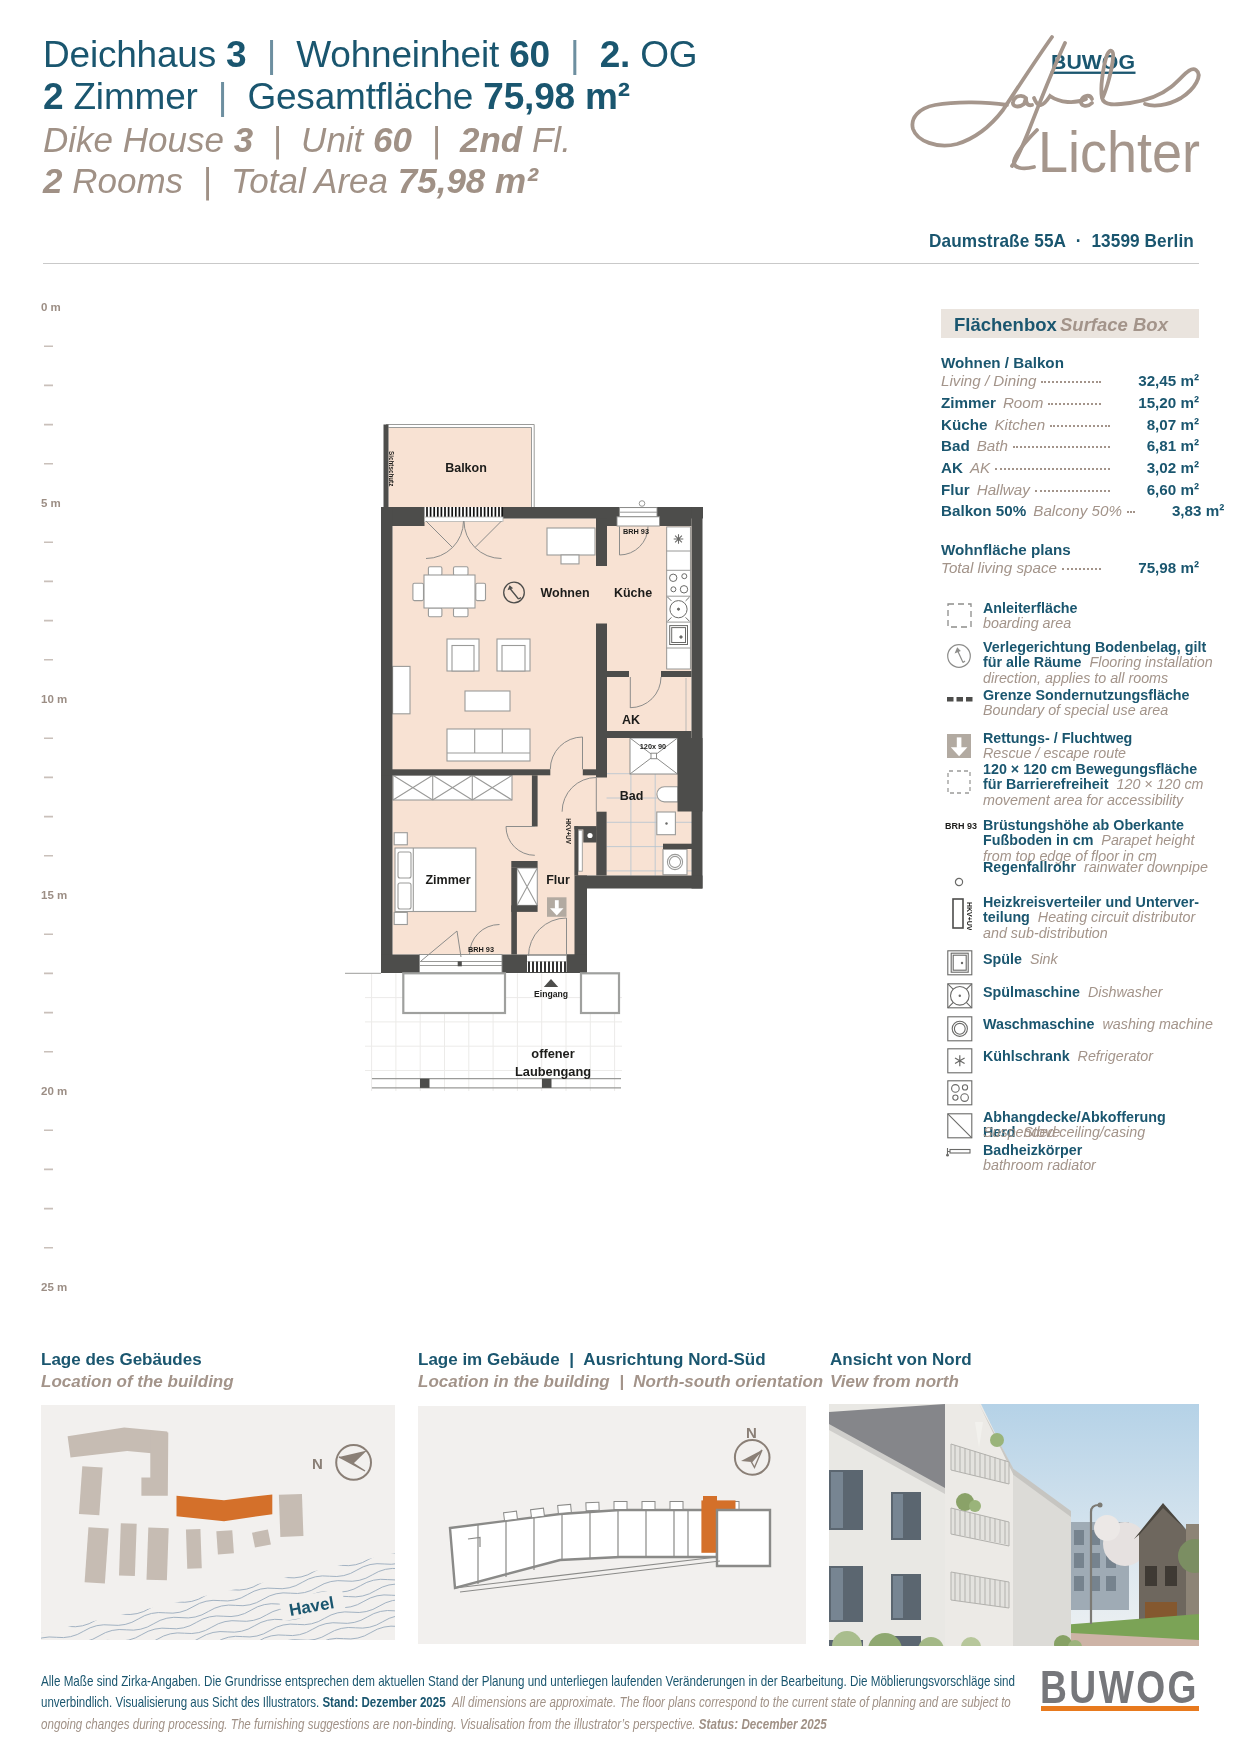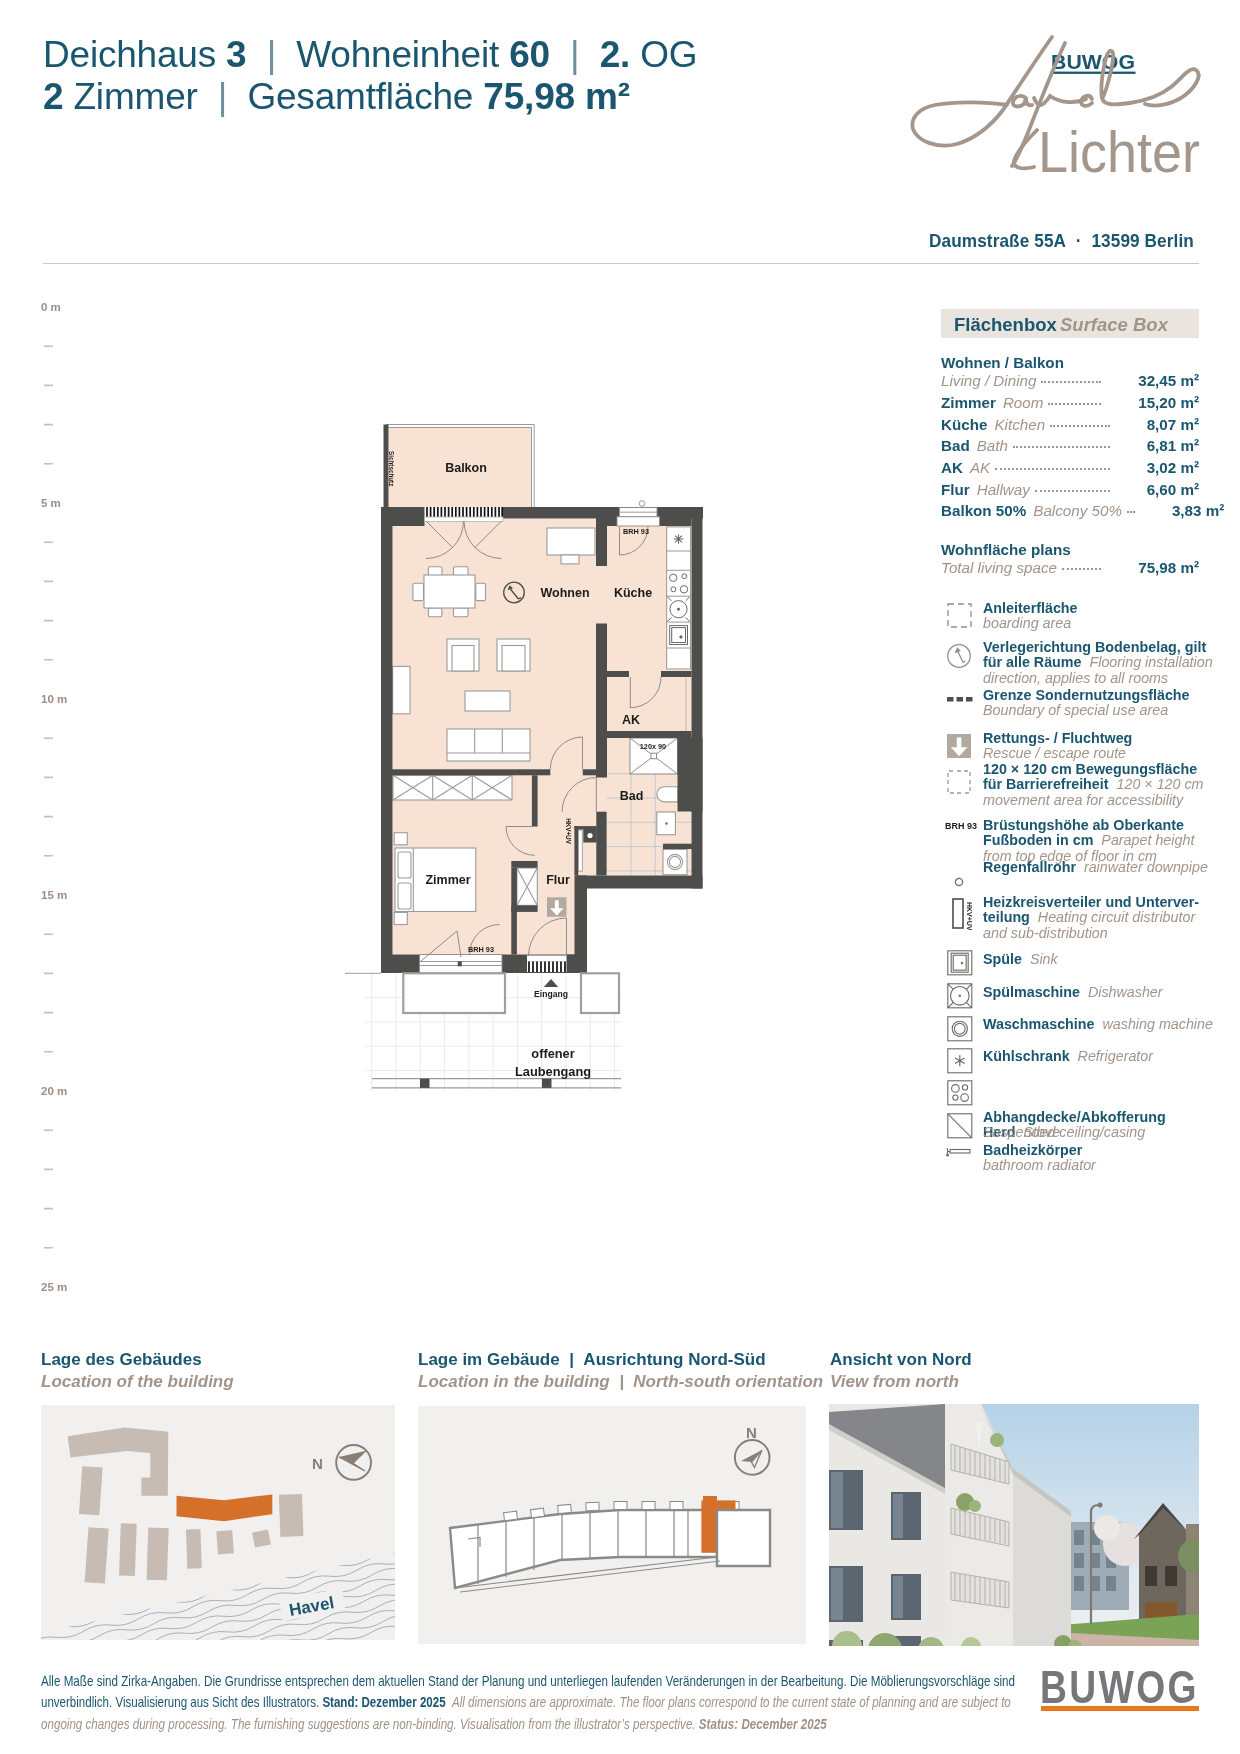--- a/index.html
+++ b/index.html
@@ -20,21 +20,23 @@
   .litem .len{color:#a3948a;font-style:italic;}
 </style>
 </head>
 <body>
 <div id="page">
 
   <div class="abs teal" style="left:43px;top:34px;font-size:37px;letter-spacing:-0.2px;">Deichhaus&nbsp;<b>3</b>&nbsp; <span style="color:#6d8fa0;font-weight:300;">|</span> &nbsp;Wohneinheit&nbsp;<b>60</b>&nbsp; <span style="color:#6d8fa0;font-weight:300;">|</span> &nbsp;<b>2.</b>&nbsp;OG</div>
 
   <div class="abs teal" style="left:43px;top:76px;font-size:37px;letter-spacing:-0.2px;"><b>2</b>&nbsp;Zimmer&nbsp; <span style="color:#6d8fa0;font-weight:300;">|</span> &nbsp;Gesamtfläche&nbsp;<b>75,98&nbsp;m²</b></div>
 
-
+  <div class="abs taupe" style="left:43px;top:120px;font-size:35px;font-style:italic;">Dike House&nbsp;<b>3</b>&nbsp; <span style="font-weight:300;">|</span> &nbsp;Unit&nbsp;<b>60</b>&nbsp; <span style="font-weight:300;">|</span> &nbsp;<b>2nd</b>&nbsp;Fl.</div>
+
+  <div class="abs taupe" style="left:43px;top:161px;font-size:35px;font-style:italic;"><b>2</b>&nbsp;Rooms&nbsp; <span style="font-weight:300;">|</span> &nbsp;Total Area&nbsp;<b>75,98&nbsp;m²</b></div>
 
   <div class="abs" style="left:895px;top:10px;width:320px;height:200px;">
     <svg width="320" height="200" viewBox="0 0 320 200">
 
       <text x="156" y="59" font-size="21" font-weight="bold" fill="#1a566f" textLength="84" lengthAdjust="spacingAndGlyphs">BUWOG</text>
       <rect x="155.5" y="61.6" width="85" height="2.3" fill="#1a566f"></rect>
 
       <g fill="none" stroke="#a5968c" stroke-width="3.8" stroke-linecap="round">
         <path d="M 157 27 C 142 48, 120 82, 108 100 C 98 113, 82 128, 62 134 C 42 139, 22 131, 18 119 C 15 108, 24 98, 40 95 C 62 91, 92 92, 112 95"></path>
         <path d="M 170 33 C 155 65, 140 105, 132 125 C 125 142, 120 152, 117 156"></path>

